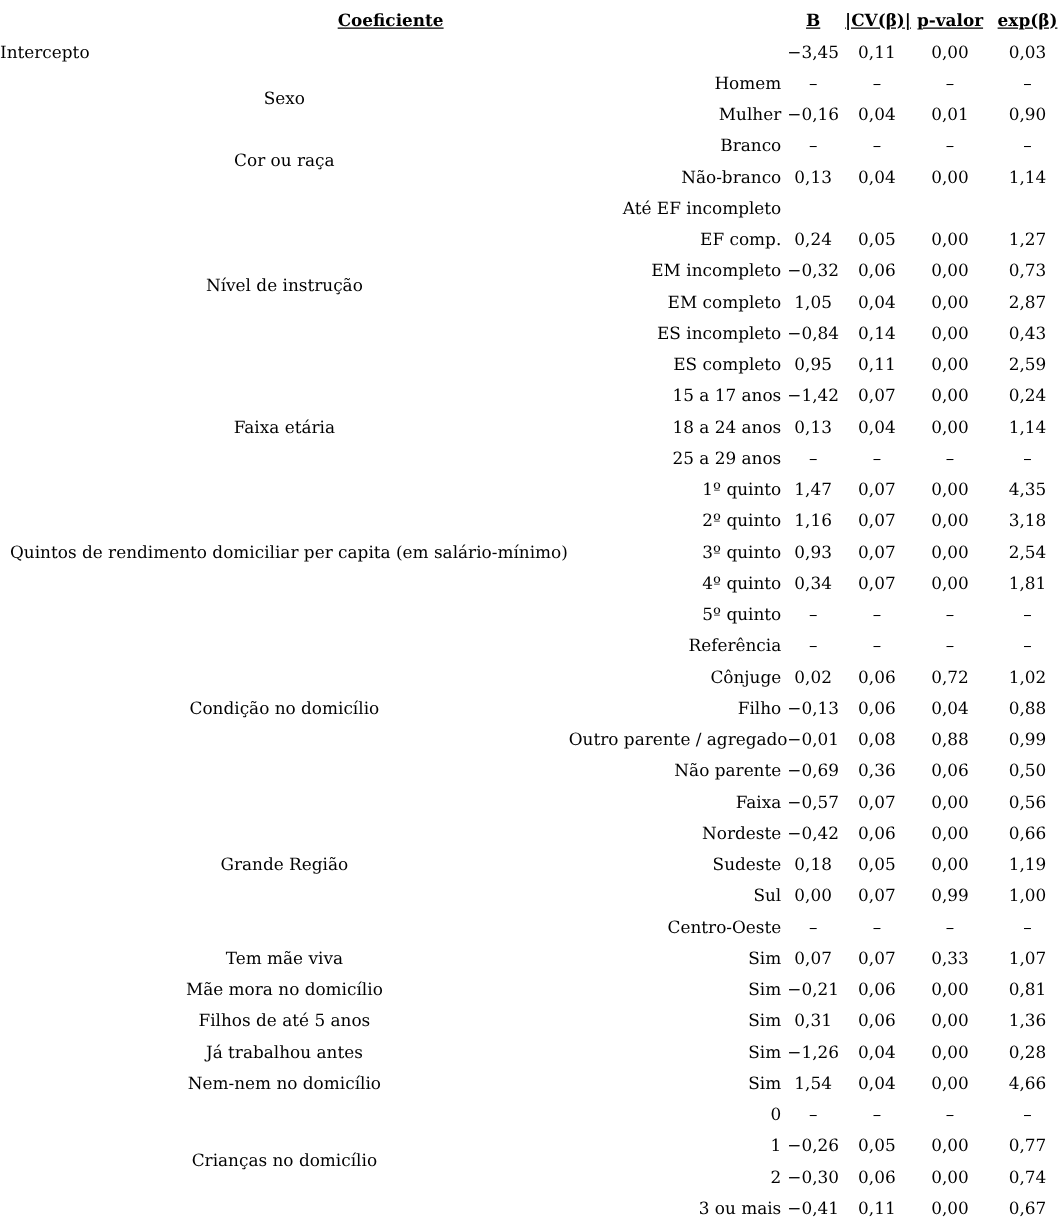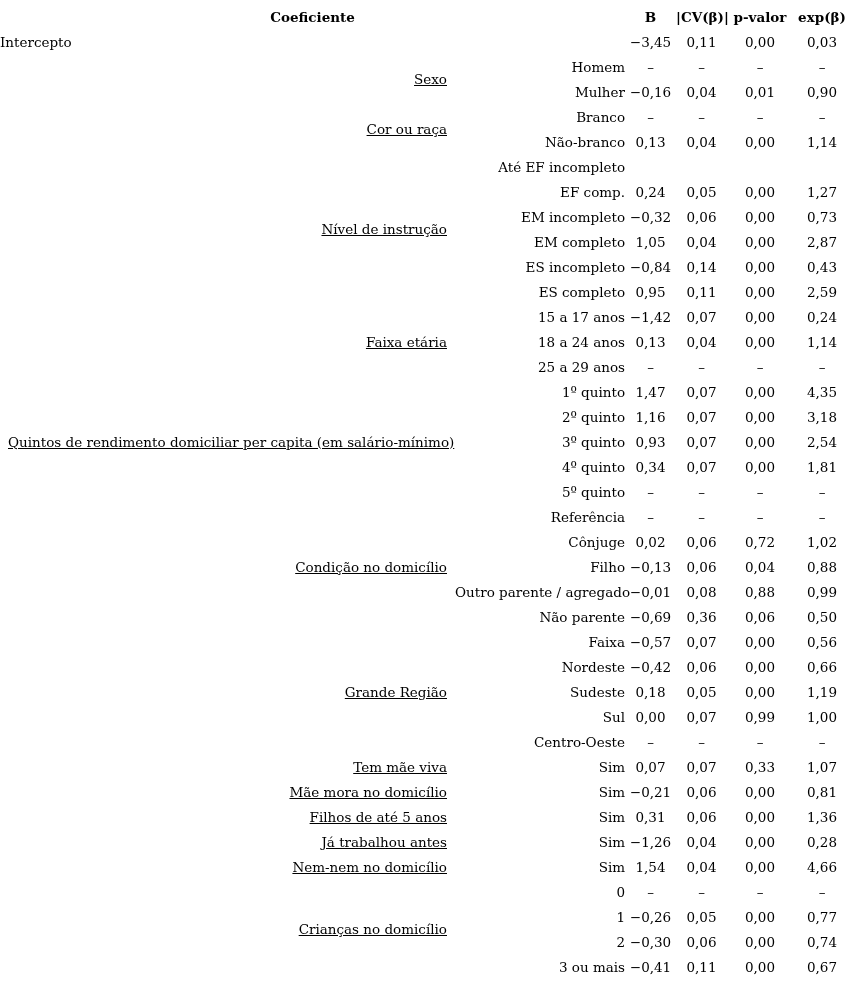--- a/index.html
+++ b/index.html
@@ -25,26 +25,26 @@
   th, td {
     padding: 0;
     white-space: nowrap;
     overflow: visible;
     font-weight: normal;
     vertical-align: middle;
   }
   thead th {
     font-weight: bold;
     text-align: center;
+    text-decoration: underline;
   }
   .group-cell {
-    text-align: right;
+    text-align: center;
     padding-left: 8px;
     vertical-align: middle;
-    text-decoration: underline;
   }
   .cat-cell {
     text-align: right;
     padding-left: 8px;
     margin-left: 44px;
   }
   .num-cell { text-align: center; }
   .center-cell { text-align: left; }
 </style>
 </head>

